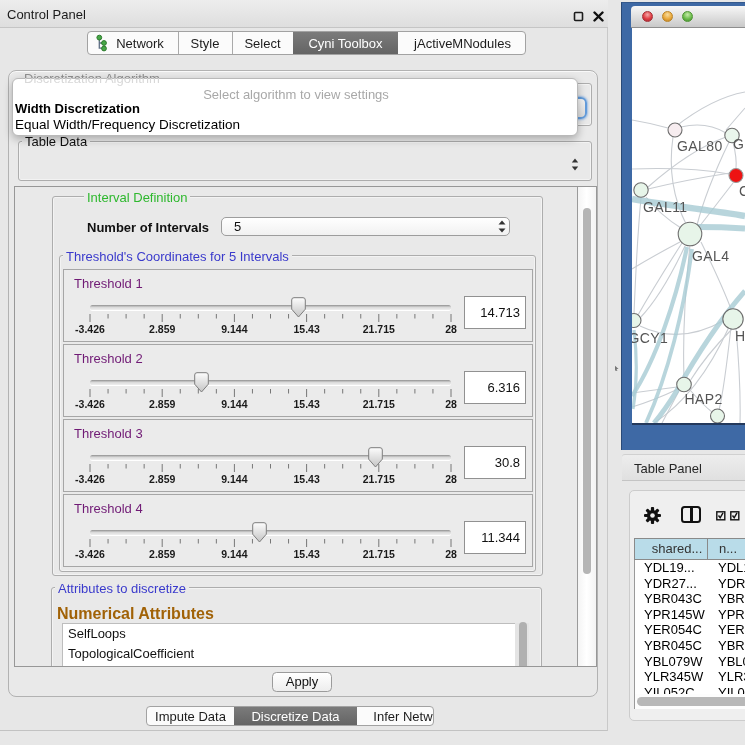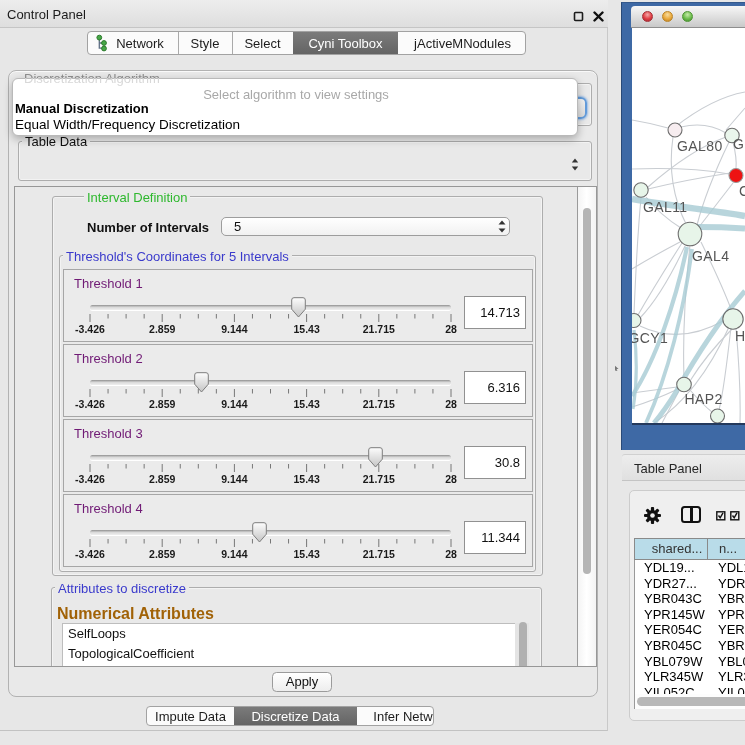--- a/index.html
+++ b/index.html
@@ -339,21 +339,21 @@
 
   <div class="abs" id="applybtn">Apply</div>
   <div class="abs seg" style="left:146px;top:706px;width:288px;height:20px;">
     <div class="s" style="left:0;width:87px;">Impute Data</div>
     <div class="s dark" style="left:87px;width:123px;">Discretize Data</div>
     <div class="s" style="left:210px;width:110px;">Infer Network</div>
   </div>
 
   <div class="abs" id="popup">
     <div class="abs" style="left:0;top:8px;width:566px;text-align:center;font-size:13px;color:#a8a8a8;">Select algorithm to view settings</div>
-    <div class="abs bold" style="left:2px;top:22px;font-size:13px;color:#000;">Manual Discretization</div>
+    <div class="abs bold" style="left:2px;top:22px;font-size:13px;color:#000;">Width Discretization</div>
     <div class="abs" style="left:2px;top:38px;font-size:13.5px;color:#000;">Equal Width/Frequency Discretization</div>
   </div>
   <div class="abs" style="left:24px;top:71px;height:7px;overflow:hidden;font-size:13px;color:#8f8f8f;z-index:39;">Discretization Algorithm</div>
   <div class="abs" style="left:24px;top:78px;height:8px;overflow:hidden;font-size:13px;color:#d8d8d8;z-index:41;">
       <div style="margin-top:-7px;">Discretization Algorithm</div>
     </div>
 
   <svg class="abs" style="left:614px;top:365px;" width="6" height="7" viewBox="0 0 6 7">
     <path d="M1 5.5 L1 0.8 L4.6 4 L2.6 4.1 L3.4 6 Z" fill="#777"></path>
   </svg>

